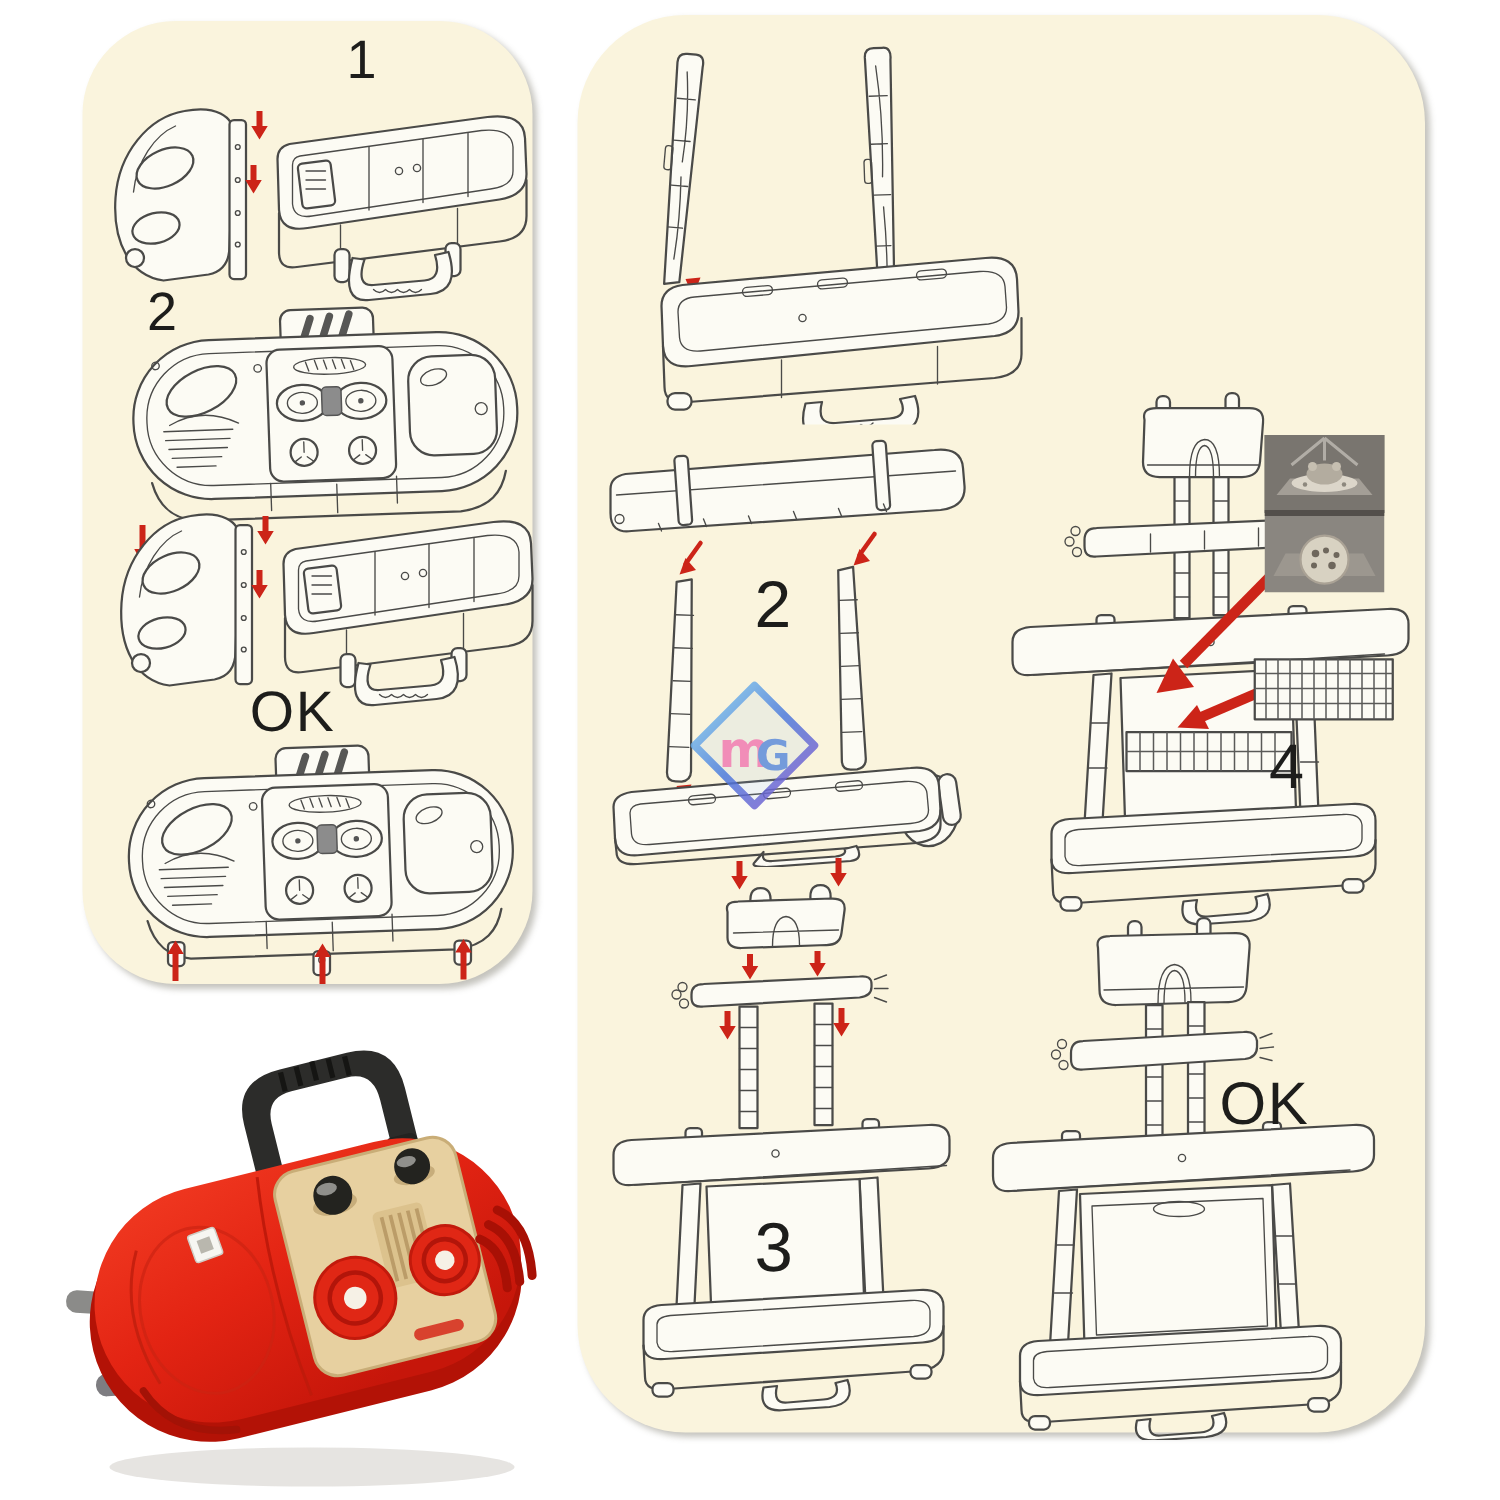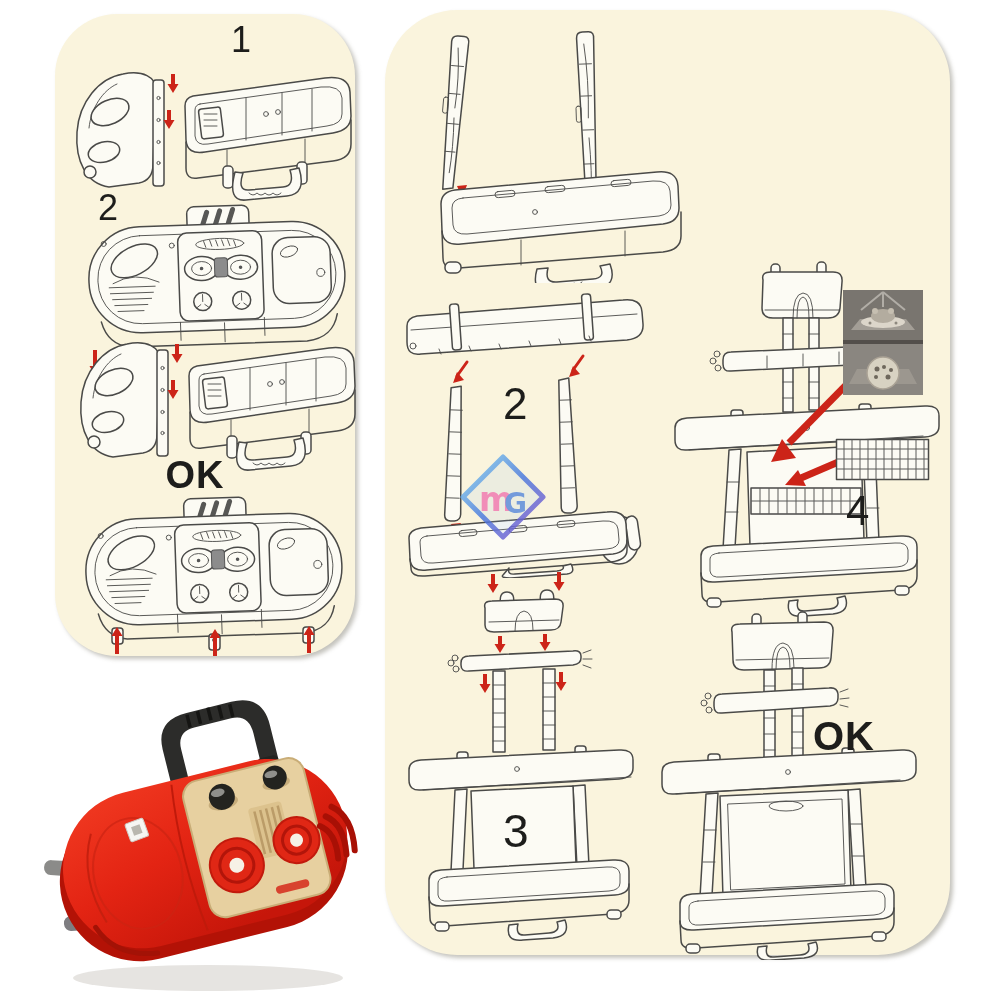--- a/index.html
+++ b/index.html
@@ -14,21 +14,21 @@
     box-shadow:3px 3px 4px rgba(125,122,108,.45);
   }
   #panel-left{left:55px;top:14px;width:300px;height:642px;border-radius:62px;}
   #panel-right{left:385px;top:10px;width:565px;height:945px;border-radius:72px;}
   .art{position:absolute;}
   .lbl{
     position:absolute;color:#1d1d1b;line-height:1;
     font-family:"Liberation Sans", sans-serif;
   }
   .lbl.num{font-weight:normal;}
-  .lbl.ok{font-weight:bold;letter-spacing:1px;}
+  .lbl.ok{font-weight:normal;letter-spacing:1px;}
   
   .ln{fill:none;stroke:var(--line,#4a4a48);stroke-width:1.5;stroke-linecap:round;stroke-linejoin:round;}
   .lnt{fill:none;stroke:var(--line,#4a4a48);stroke-width:0.9;stroke-linecap:round;stroke-linejoin:round;}
   .wf{fill:#fcfbf4;stroke:var(--line,#4a4a48);stroke-width:1.5;stroke-linejoin:round;}
   .slot{stroke:#575755;stroke-width:5;fill:none;stroke-linecap:round;}
   .red{fill:var(--arrow-red,#cc2418);stroke:none;}
   .redln{stroke:var(--arrow-red,#cc2418);stroke-width:3;fill:none;stroke-linecap:round;}
   .fatred{stroke:var(--arrow-red,#cc2418);stroke-width:7;fill:none;}
   .gridln{stroke:#5a5a58;stroke-width:1;fill:none;}
   #watermark{opacity:.84;}

